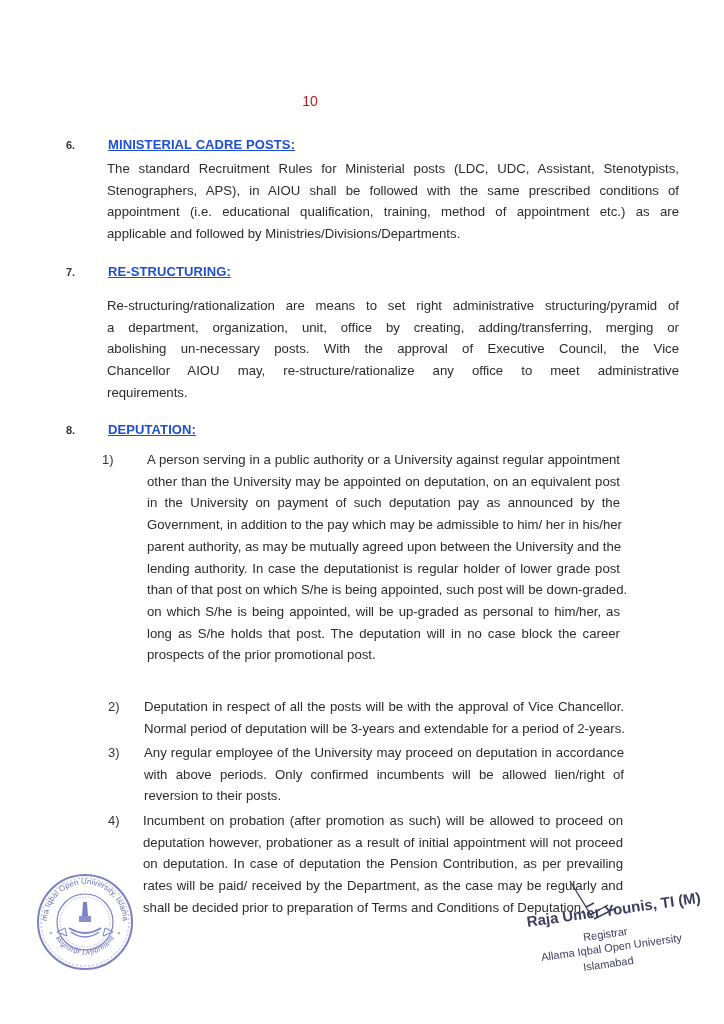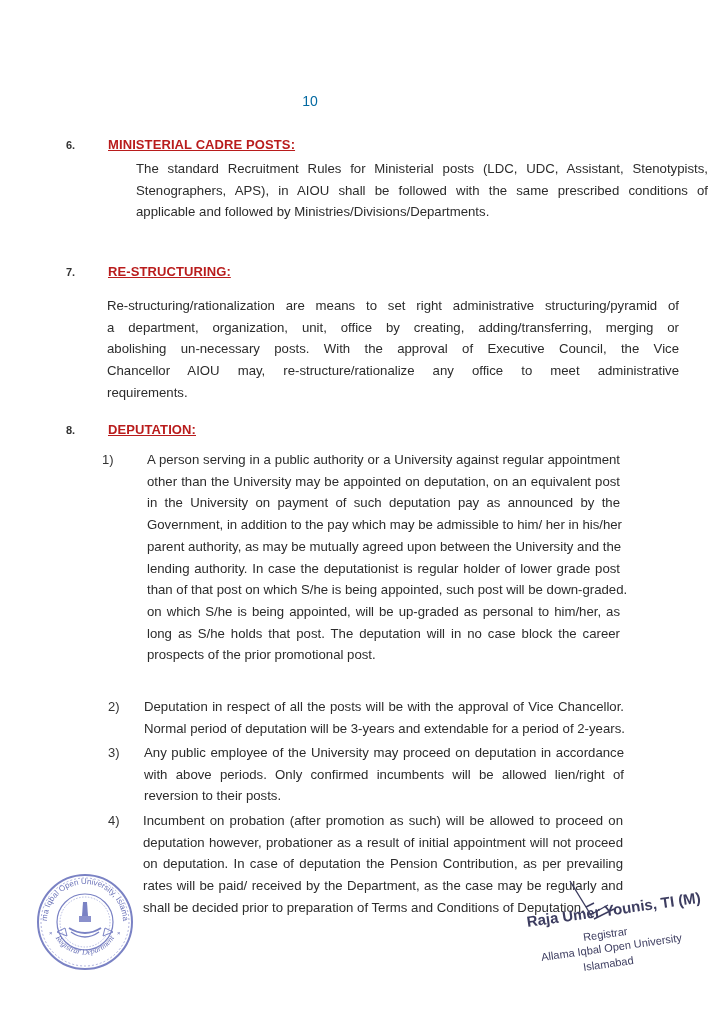--- a/index.html
+++ b/index.html
@@ -1,41 +1,42 @@
 <!DOCTYPE html>
 <html><head>
   <meta charset="utf-8">
   <style>
     html, body { margin: 0; padding: 0; }
     body {
       width: 724px; height: 1024px; background: #ffffff; position: relative; overflow: hidden;
       font-family: "Liberation Sans", sans-serif; color: #2a2a2a;
     }
-    .page-number { position: absolute; top: 93px; left: 0; width: 620px; text-align: center; font-size: 14px; color: #0369a1; }
+    .page-number { position: absolute; top: 93px; left: 0; width: 620px; text-align: center; font-size: 14px; color: #b91c1c; }
     .section-num { position: absolute; left: 66px; font-size: 11px; font-weight: bold; color: #333; }
-    .section-title { position: absolute; left: 108px; font-size: 13px; font-weight: bold; text-decoration: underline; color: #b91c1c; letter-spacing: 0.1px; }
+    .section-title { position: absolute; left: 108px; font-size: 13px; font-weight: bold; text-decoration: underline; color: #1d4ed8; letter-spacing: 0.1px; }
     .para { position: absolute; font-size: 13.2px; line-height: 21.7px; text-align: justify; color: #2c2c2c; }
     .para .line { display: block; white-space: nowrap; text-align-last: justify; }
     .para .line.last { text-align-last: left; }
     .item-num { position: absolute; font-size: 13px; color: #333; }
     .stamp { position: absolute; left: 35px; top: 872px; width: 100px; height: 100px; }
     .signature { position: absolute; left: 528px; top: 885px; width: 190px; height: 100px; }
     .sig-name { position: absolute; left: 0; top: 28px; font-size: 15px; font-weight: bold; color: #3d3d60; transform: rotate(-8deg); transform-origin: left bottom; white-space: nowrap; }
     .sig-role { position: absolute; font-size: 11px; color: #3d3d60; transform: rotate(-8deg); transform-origin: left bottom; white-space: nowrap; }
   </style>
 </head>
 <body>
 
 <div class="page-number">10</div>
 
 <div class="section-num" style="top:139px;">6.</div>
 <div class="section-title" style="top:137px;">MINISTERIAL CADRE POSTS:</div>
-<div class="para" style="left:107px; top:158px; width:572px;margin-left:29px;">
+<div class="para" style="left:107px; top:158px; width:572px;">
   <span class="line">The standard Recruitment Rules for Ministerial posts (LDC, UDC, Assistant, Stenotypists,</span>
   <span class="line">Stenographers, APS), in AIOU shall be followed with the same prescribed conditions of</span>
+  <span class="line">appointment (i.e. educational qualification, training, method of appointment etc.) as are</span>
   <span class="line last">applicable and followed by Ministries/Divisions/Departments.</span>
 </div>
 
 <div class="section-num" style="top:266px;">7.</div>
 <div class="section-title" style="top:264px;">RE-STRUCTURING:</div>
 <div class="para" style="left:107px; top:295px; width:572px;">
   <span class="line">Re-structuring/rationalization are means to set right administrative structuring/pyramid of</span>
   <span class="line">a department, organization, unit, office by creating, adding/transferring, merging or</span>
   <span class="line">abolishing un-necessary posts. With the approval of Executive Council, the Vice</span>
   <span class="line">Chancellor AIOU may, re-structure/rationalize any office to meet administrative</span>
@@ -60,21 +61,21 @@
 </div>
 
 <div class="item-num" style="left:108px; top:699px;">2)</div>
 <div class="para" style="left:144px; top:696px; width:480px;">
   <span class="line">Deputation in respect of all the posts will be with the approval of Vice Chancellor.</span>
   <span class="line">Normal period of deputation will be 3-years and extendable for a period of 2-years.</span>
 </div>
 
 <div class="item-num" style="left:108px; top:745px;">3)</div>
 <div class="para" style="left:144px; top:742px; width:480px;">
-  <span class="line">Any public employee of the University may proceed on deputation in accordance</span>
+  <span class="line">Any regular employee of the University may proceed on deputation in accordance</span>
   <span class="line">with above periods. Only confirmed incumbents will be allowed lien/right of</span>
   <span class="line last">reversion to their posts.</span>
 </div>
 
 <div class="item-num" style="left:108px; top:813px;">4)</div>
 <div class="para" style="left:143px; top:810px; width:480px;">
   <span class="line">Incumbent on probation (after promotion as such) will be allowed to proceed on</span>
   <span class="line">deputation however, probationer as a result of initial appointment will not proceed</span>
   <span class="line">on deputation. In case of deputation the Pension Contribution, as per prevailing</span>
   <span class="line">rates will be paid/ received by the Department, as the case may be regularly and</span>

